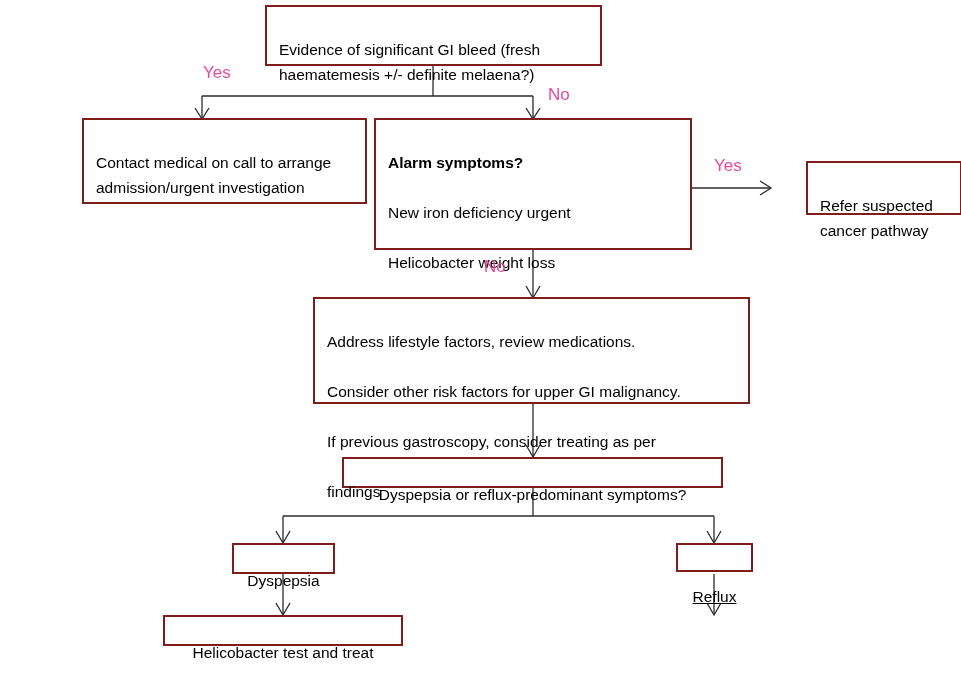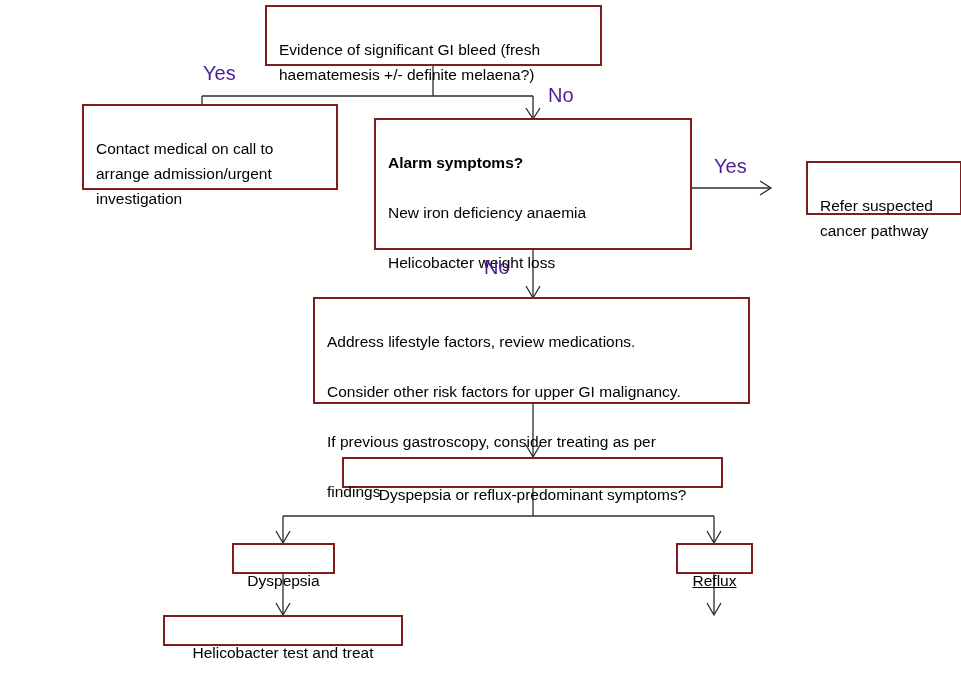--- a/index.html
+++ b/index.html
@@ -37,23 +37,23 @@
   }
   .node .heading {
     font-weight: bold;
     display: block;
   }
   .node .line {
     display: block;
   }
   .edge-label {
     position: absolute;
-    font-size: 20px;
+    font-size: 17px;
     line-height: 18px;
-    color: #4c1d95;
+    color: #ec4899;
     z-index: 4;
     white-space: nowrap;
   }
   svg.connectors {
     position: absolute;
     left: 0;
     top: 0;
     width: 961px;
     height: 680px;
     z-index: 1;
@@ -112,27 +112,27 @@
     <polyline class="arrowhead" points="707,603 714,615 721,603"></polyline>
   </svg>
 
   <div class="node" style="left:265px; top:5px; width:337px; height:61px;">
     <span>Evidence of significant GI bleed (fresh haematemesis +/- definite melaena?)</span>
   </div>
 
   <div class="edge-label" style="left:203px; top:64px;">Yes</div>
   <div class="edge-label" style="left:548px; top:86px;">No</div>
 
-  <div class="node" style="left:82px; top:104px; width:256px; height:86px;">
+  <div class="node" style="left:82px; top:118px; width:285px; height:86px;">
     <span>Contact medical on call to arrange admission/urgent investigation</span>
   </div>
 
   <div class="node" style="left:374px; top:118px; width:318px; height:132px;">
     <span class="heading">Alarm symptoms?</span>
-    <span class="line">New iron deficiency anaemia</span>
+    <span class="line">New iron deficiency urgent</span>
     <span class="line">Helicobacter  weight loss</span>
     <span class="line">New vomiting for more than 2 weeks</span>
     <span class="line">Dysphagia or odynophagia</span>
   </div>
 
   <div class="edge-label" style="left:714px; top:157px;">Yes</div>
   <div class="edge-label" style="left:484px; top:258px;">No</div>
 
   <div class="node" style="left:806px; top:161px; width:156px; height:54px;">
     <span>Refer suspected cancer pathway</span>
@@ -146,21 +146,21 @@
     <span class="line">Address lifestyle factors, review medications.</span>
     <span class="line">Consider other risk factors for upper GI malignancy.</span>
     <span class="line">If previous gastroscopy, consider treating as per</span>
     <span class="line">findings</span>
   </div>
 
   <div class="node center" style="left:232px; top:543px; width:103px; height:31px; line-height:21px; padding-top:4px;">
     <span>Dyspepsia</span>
   </div>
 
-  <div class="node center" style="left:676px; top:543px; width:77px; height:31px; line-height:21px; padding-top:4px;text-decoration:underline;">
+  <div class="node center" style="left:676px; top:543px; width:77px; height:24px; line-height:21px; padding-top:20px;text-decoration:underline;">
     <span>Reflux</span>
   </div>
 
   <div class="node center" style="left:163px; top:615px; width:240px; height:31px; line-height:21px; padding-top:4px;">
     <span>Helicobacter test and treat</span>
   </div>
 
 
 </div>
 

